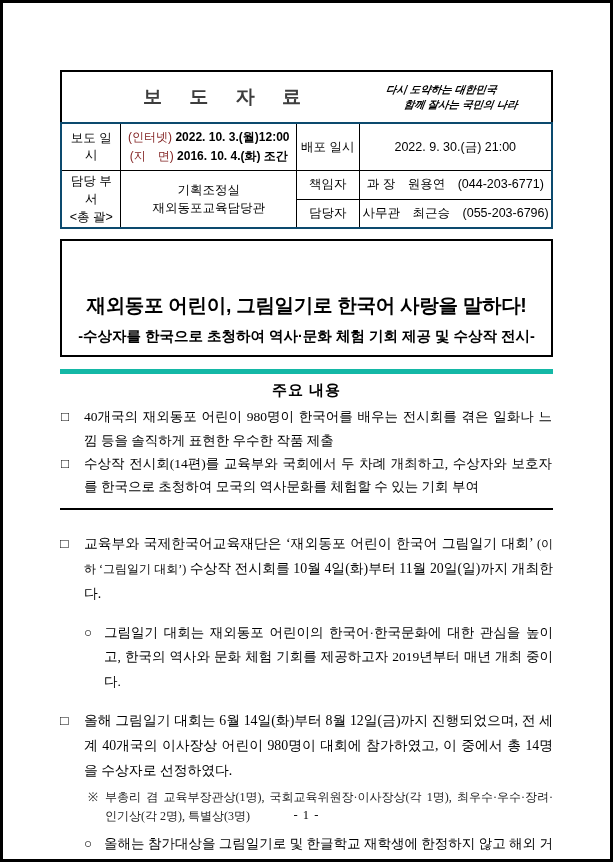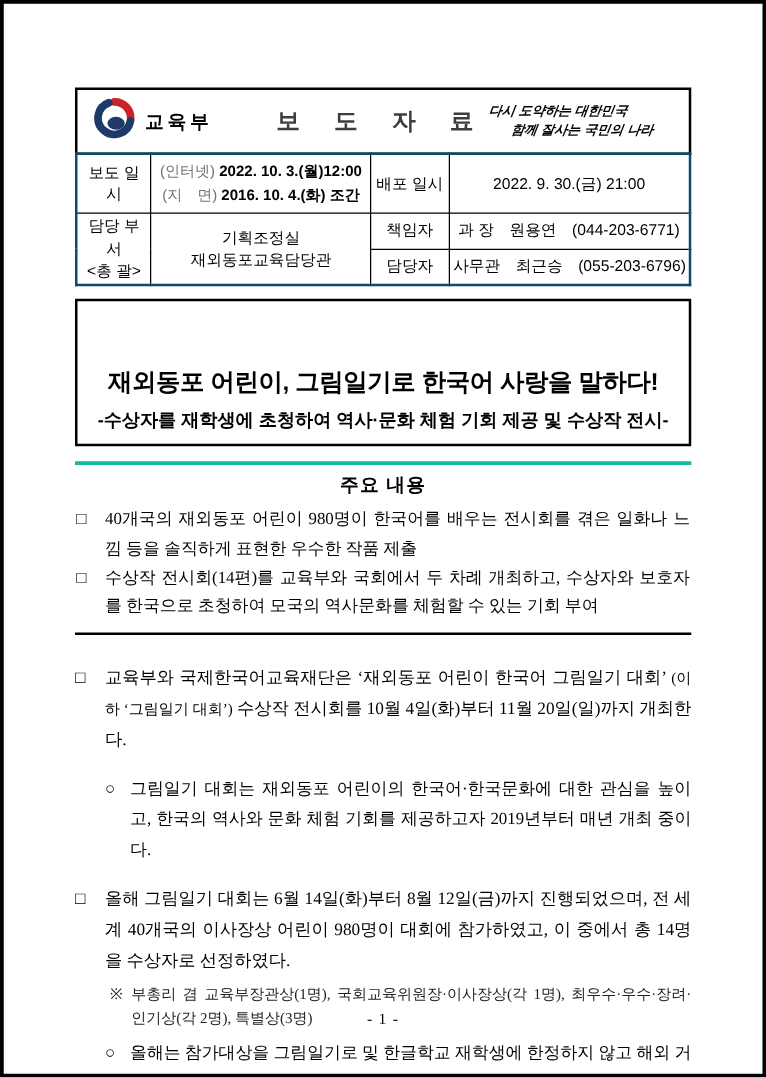--- a/index.html
+++ b/index.html
@@ -47,40 +47,40 @@
   }
   .info-table td{
     border:1.5px solid #000;
     padding:1px 3px;
     text-align:center;vertical-align:middle;
     overflow:hidden;
   }
   .r1 td{height:44px;}
   .r2 td,.r3 td{height:20px;}
   .cell-release{text-align:left;padding-left:5px;font-size:12px;line-height:1.6;white-space:nowrap;}
-  .red{color:#737373;}
+  .red{color:#7f1d1d;}
   .bold{font-weight:bold;}
   .value-left{text-align:left;padding-left:9px;white-space:pre;}
   .two-line{line-height:1.45;}
 
   
   .title-box{
     margin-top:10px;
     border:2.5px solid #000;
     text-align:center;
     padding:9px 2px 9px;
     font-family:"Liberation Sans","DejaVu Sans",sans-serif;
   }
   .main-title{font-size:19.5px;font-weight:800;letter-spacing:-0.3px;white-space:nowrap;margin-top:42px;}
   .sub-title{font-size:14.5px;font-weight:700;margin-top:8px;white-space:nowrap;}
 
   
   .summary{
     margin-top:12px;
-    border-top:3px solid #14b8a6;border-bottom:2px solid #000;
+    border-top:5px solid #14b8a6;border-bottom:2px solid #000;
     padding:7px 1px 10px;
   }
   .summary-heading{
     text-align:center;font-weight:bold;font-size:15px;
     font-family:"Liberation Sans","DejaVu Sans",sans-serif;
     margin-bottom:5px;letter-spacing:1px;
   }
   .summary-item{display:flex;font-size:13.5px;line-height:1.72;text-align:justify;}
   .summary-item .marker{flex:none;width:23px;}
 
@@ -103,30 +103,20 @@
     text-align:center;font-size:12.5px;letter-spacing:1px;
   }
 </style>
 </head>
 <body>
 
 <div class="page">
   <div class="content">
 
     <div class="header-box">
-      <div class="logo-wrap">
-        <span>
-          <svg viewBox="0 0 48 48" width="33" height="33" aria-hidden="true">
-            <path d="M24 5 A19 19 0 0 1 43 24" fill="none" stroke="#cc2229" stroke-width="9" stroke-linecap="round"></path>
-            <path d="M42.7 27.3 A19 19 0 1 1 17.5 6.1" fill="none" stroke="#1e3a68" stroke-width="9" stroke-linecap="round"></path>
-            <ellipse cx="26" cy="30" rx="10" ry="7.5" fill="#1e3a68"></ellipse>
-          </svg>
-        </span>
-        <span class="ministry-name">교육부</span>
-      </div>
       <div class="doc-type">보 도 자 료</div>
       <div class="slogan">
         <div class="slogan-l1">다시 도약하는 대한민국</div>
         <div class="slogan-l2">함께 잘사는 국민의 나라</div>
       </div>
     </div>
 
     <table class="info-table">
       <colgroup>
           <col style="width:12.2%">
@@ -158,21 +148,21 @@
       </tr>
       <tr class="r3">
         <td>담당자</td>
         <td class="value-left">사무관　최근승　(055-203-6796)</td>
       </tr>
     </tbody>
       </table>
 
     <div class="title-box">
       <div class="main-title">재외동포 어린이, 그림일기로 한국어 사랑을 말하다!</div>
-      <div class="sub-title">-수상자를 재학생에 초청하여 역사·문화 체험 기회 제공 및 수상작 전시-</div>
+      <div class="sub-title">-수상자를 한국으로 초청하여 역사·문화 체험 기회 제공 및 수상작 전시-</div>
     </div>
 
     <div class="summary">
       <div class="summary-heading">주요 내용</div>
       <div class="summary-item">
         <span class="marker">□</span>
         <span>40개국의 재외동포 어린이 980명이 한국어를 배우는 전시회를 겪은 일화나 느낌 등을 솔직하게 표현한 우수한 작품 제출</span>
       </div>
       <div class="summary-item">
         <span class="marker">□</span>

